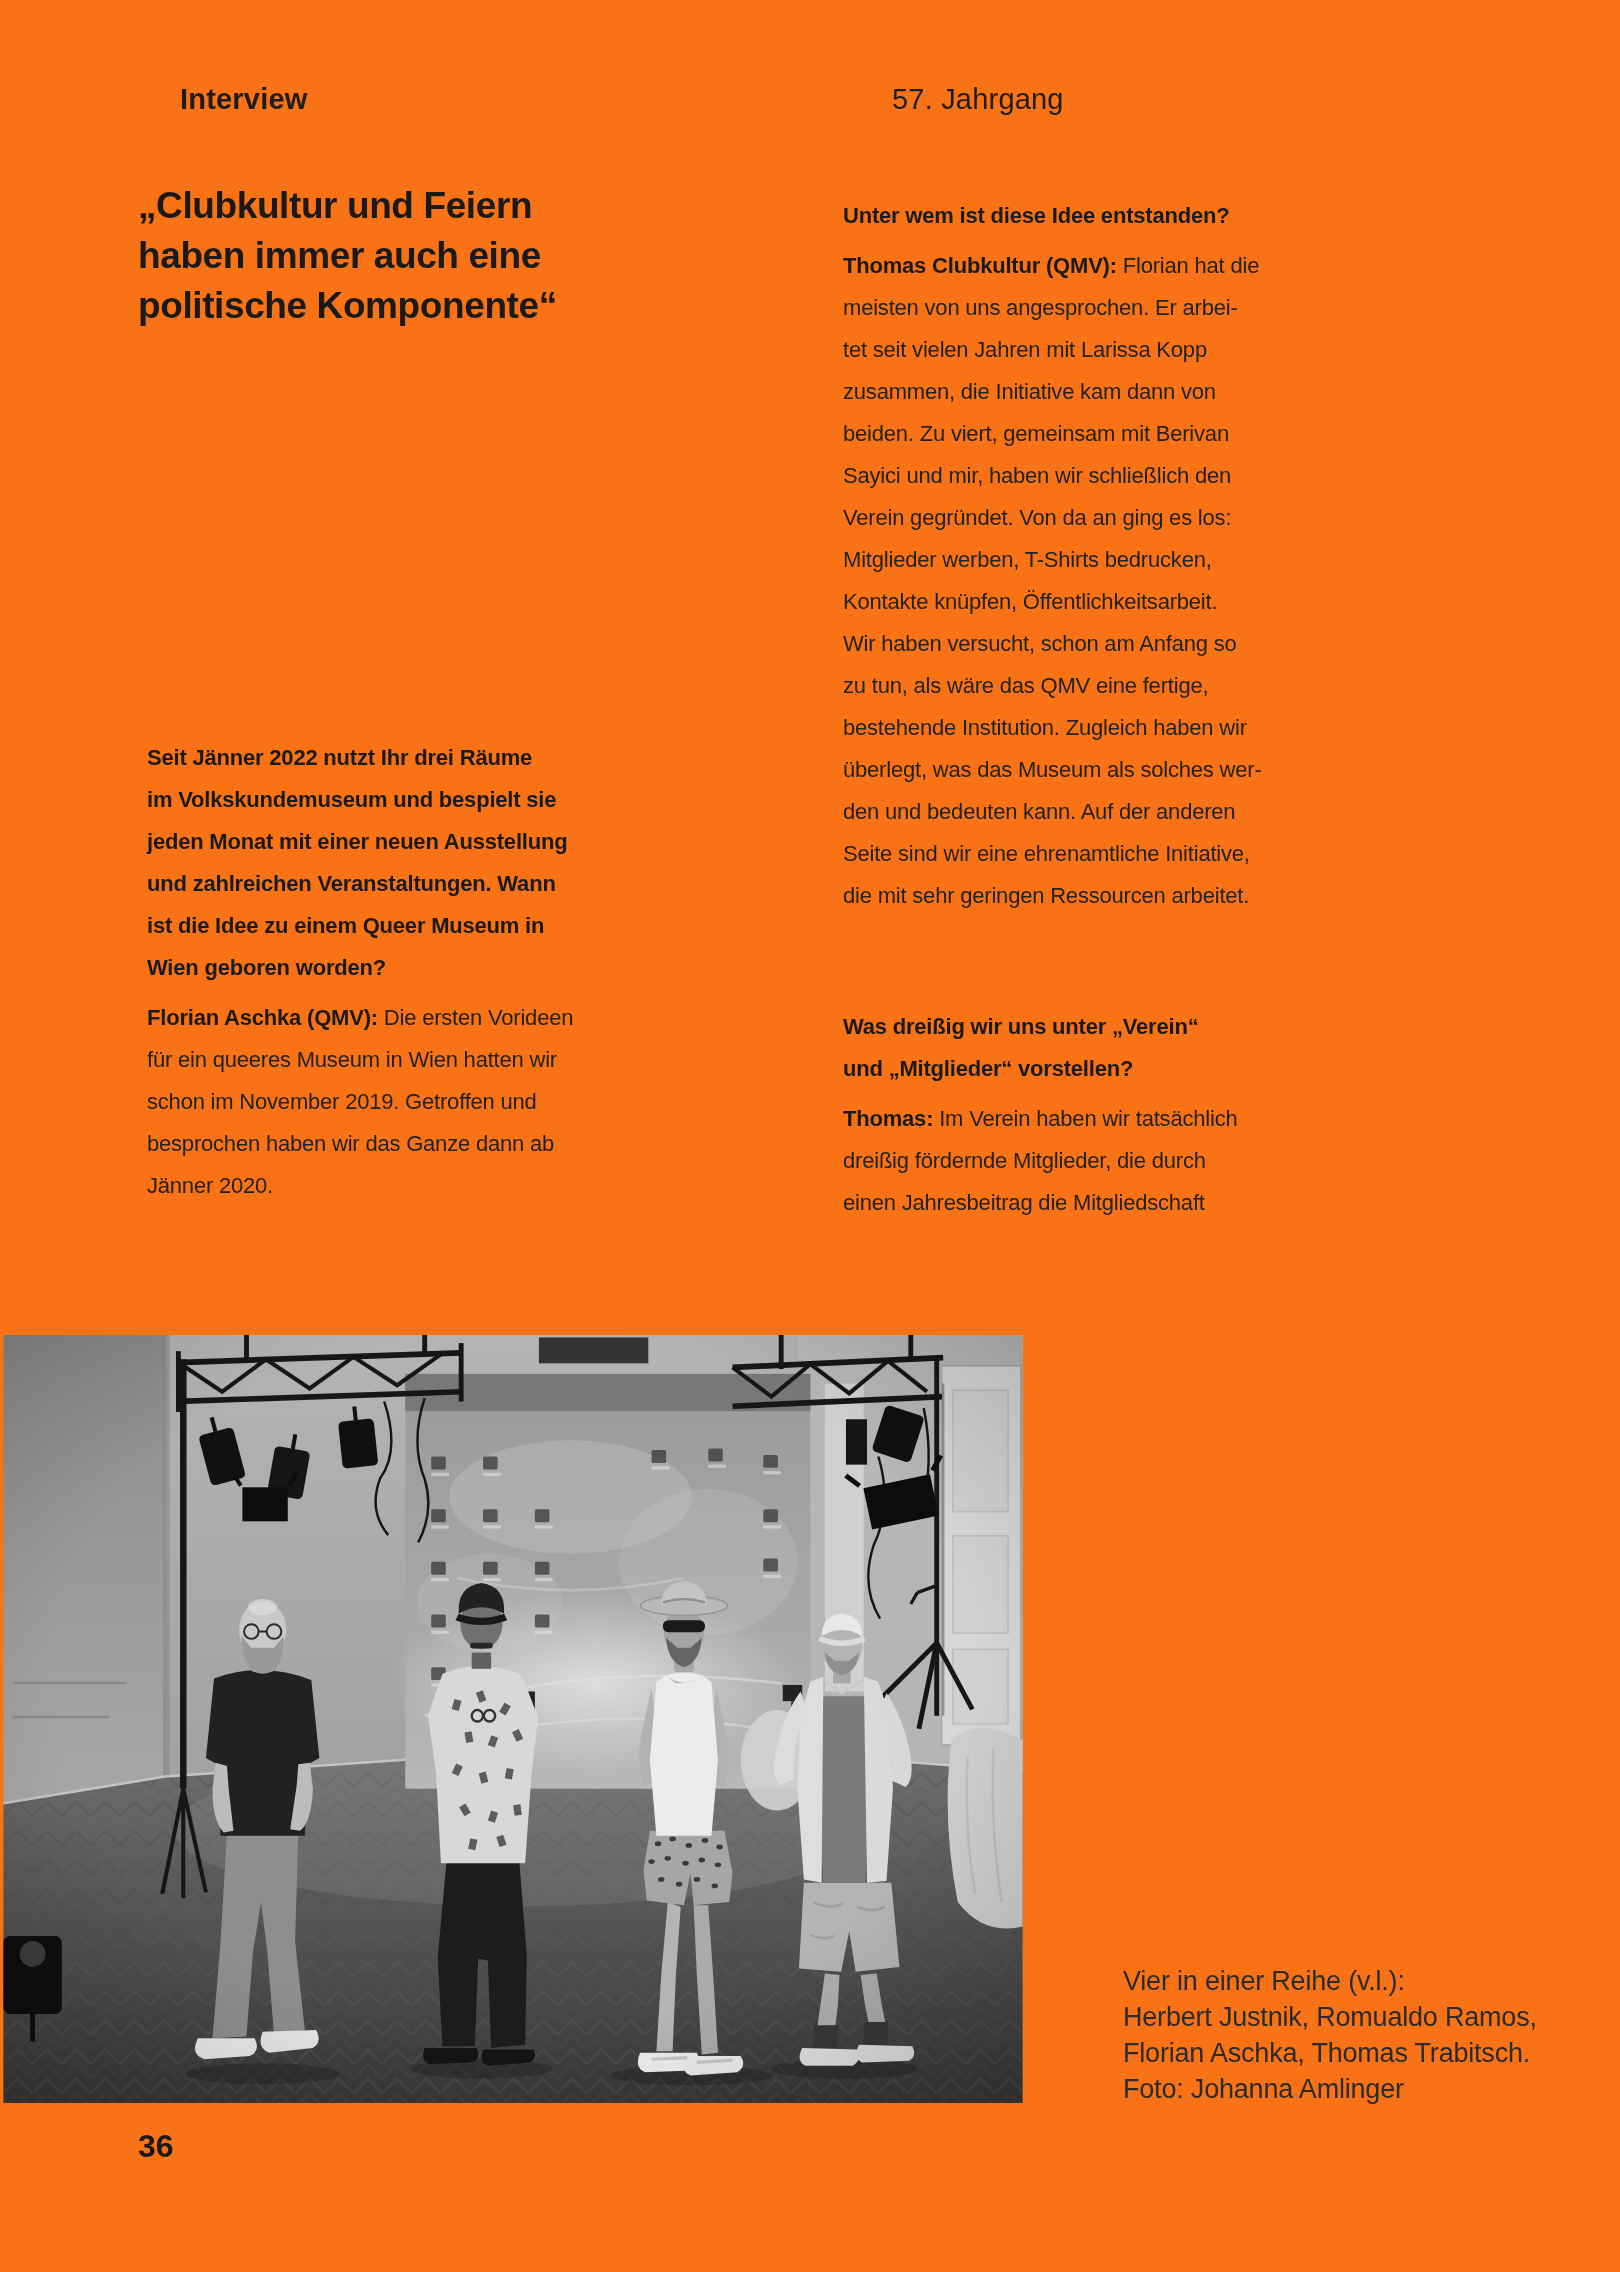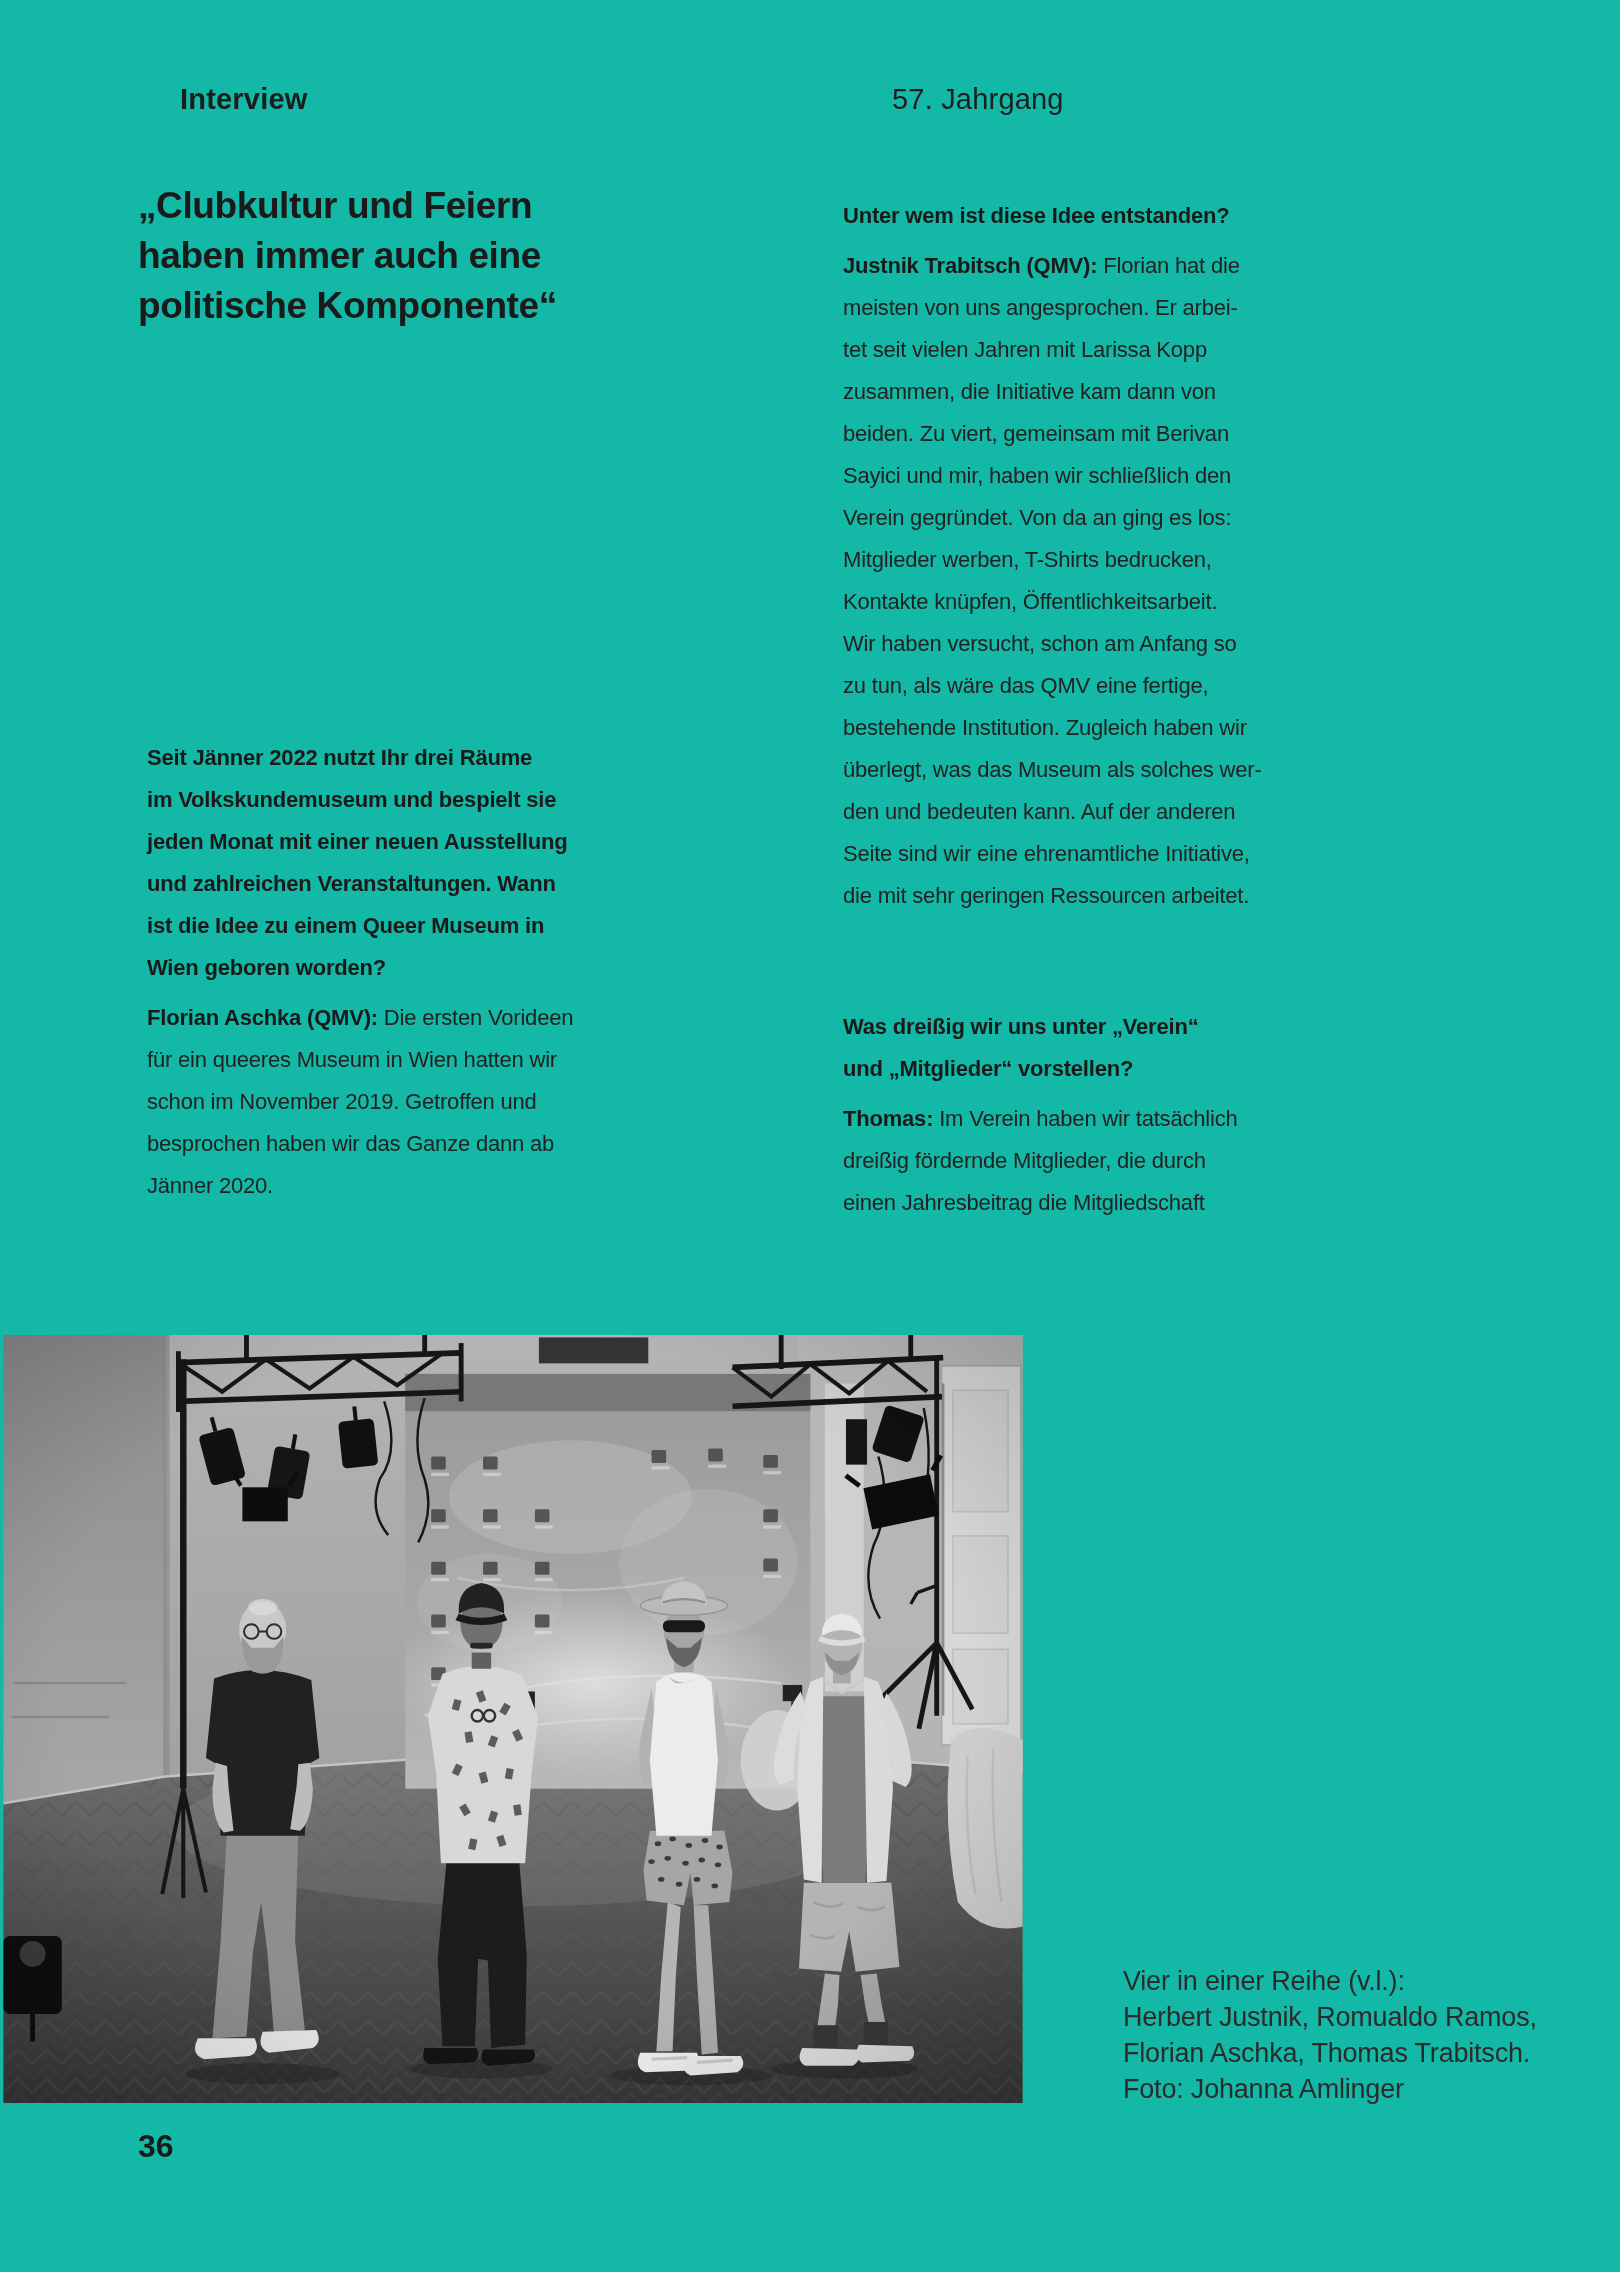--- a/index.html
+++ b/index.html
@@ -1,16 +1,16 @@
 <!DOCTYPE html>
 <html style="font-size:13px"><head>
 <meta charset="utf-8">
 <style>
   html,body{margin:0;padding:0;background:#e8e8e8;}
-  #page{position:relative;width:1621px;height:2273px;background:#14b8a6;overflow:hidden;
+  #page{position:relative;width:1621px;height:2273px;background:#f97316;overflow:hidden;
         font-family:"Liberation Sans","DejaVu Sans",sans-serif;color:#1d1d1d;}
   .abs{position:absolute;}
   .pre{white-space:pre;}
   .hdr{font-size:29px;line-height:36px;letter-spacing:0.2px;}
   .hdr-b{font-weight:700;}
   .title{font-size:37px;line-height:50px;font-weight:700;letter-spacing:-0.4px;color:#1a1a1a;}
   .lead{font-size:30px;line-height:42px;letter-spacing:-0.2px;color:#222;}
   .body{font-size:22px;line-height:42px;letter-spacing:-0.2px;color:#222;margin:8px;}
   .q{font-weight:700;color:#1a1a1a;}
   .body strong{font-weight:700;color:#1a1a1a;}
@@ -40,21 +40,21 @@
 Wien geboren worden?</p>
     <p class="body pre"><strong>Florian Aschka (QMV):</strong><span> Die ersten Vorideen
 für ein queeres Museum in Wien hatten wir
 schon im November 2019. Getroffen und
 besprochen haben wir das Ganze dann ab
 Jänner 2020.</span></p>
   </div>
 
   <div class="abs" style="left:835px;top:187px;width:697px;">
     <p class="body q pre">Unter wem ist diese Idee entstanden?</p>
-    <p class="body pre"><strong>Justnik Trabitsch (QMV):</strong><span> Florian hat die
+    <p class="body pre"><strong>Thomas Clubkultur (QMV):</strong><span> Florian hat die
 meisten von uns angesprochen. Er arbei-
 tet seit vielen Jahren mit Larissa Kopp
 zusammen, die Initiative kam dann von
 beiden. Zu viert, gemeinsam mit Berivan
 Sayici und mir, haben wir schließlich den
 Verein gegründet. Von da an ging es los:
 Mitglieder werben, T-Shirts bedrucken,
 Kontakte knüpfen, Öffentlichkeitsarbeit.
 Wir haben versucht, schon am Anfang so
 zu tun, als wäre das QMV eine fertige,

